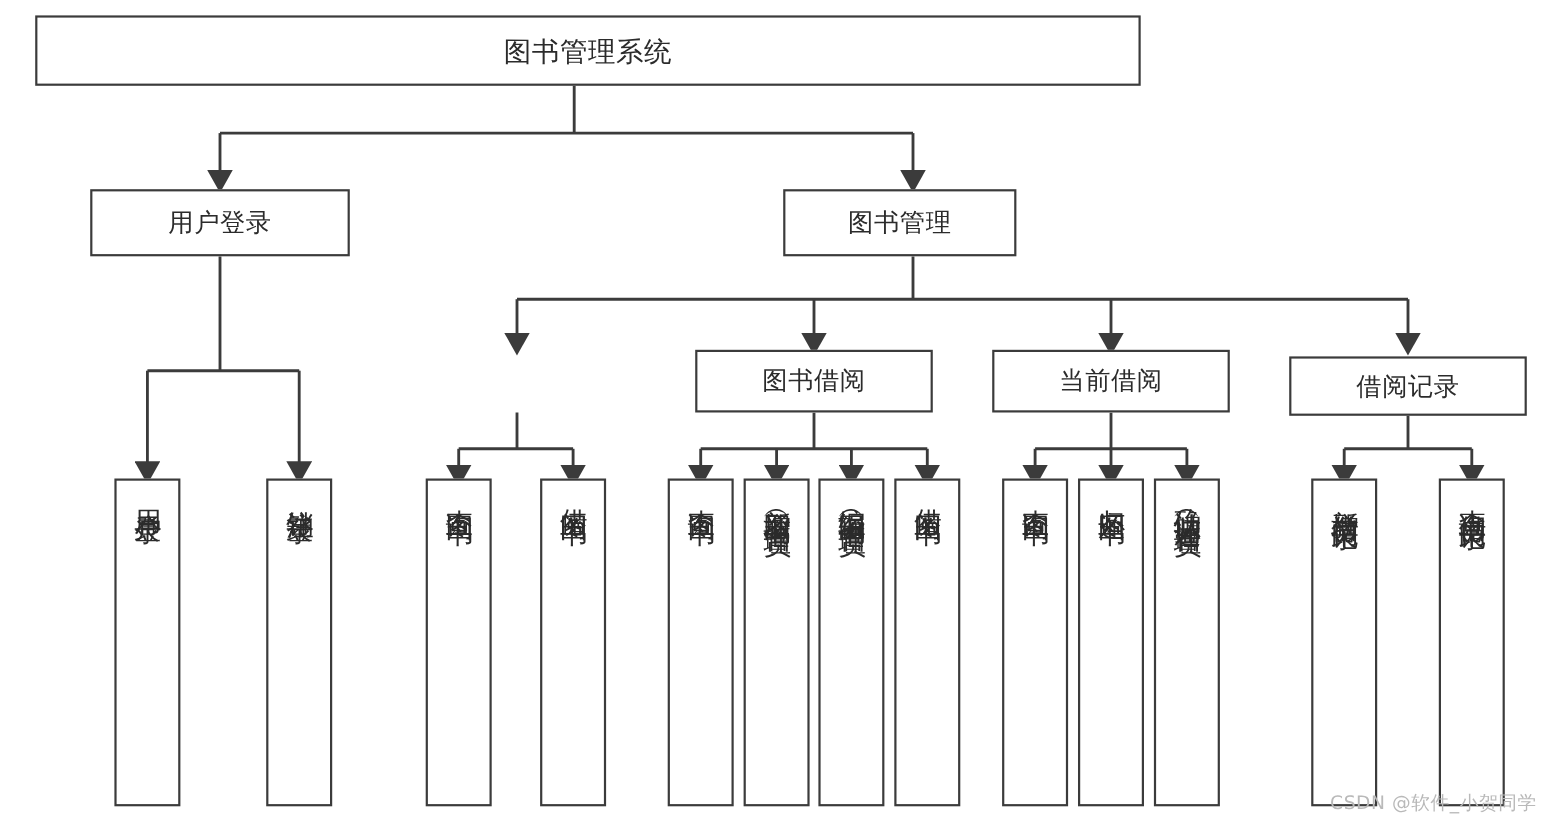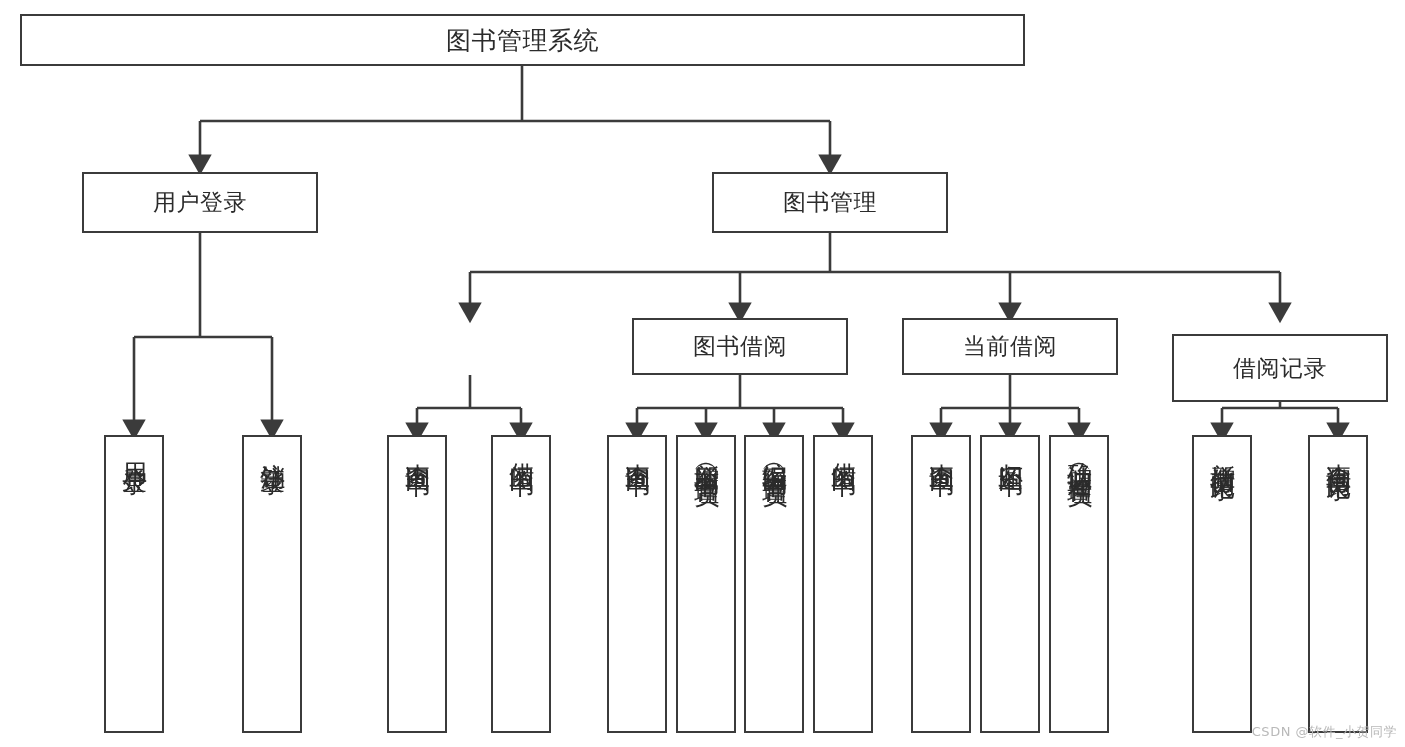--- a/index.html
+++ b/index.html
@@ -58,21 +58,21 @@
     writing-mode: vertical-rl;
     text-orientation: upright;
     line-height: 1.05;
     letter-spacing: 3px;
     white-space: nowrap;
   }
   .watermark {
     position: absolute;
     right: 8px;
     bottom: 6px;
-    font-size: 13px;
+    font-size: 17px;
     color: #b9b9b9;
     letter-spacing: 0.5px;
     white-space: nowrap;
   }
 </style>
 </head>
 <body>
 
 <div id="canvas">
 
@@ -119,38 +119,38 @@
       <path d="M1010,408 L1010,425" marker-end="url(#arrow)"></path>
       <path d="M1079,408 L1079,425" marker-end="url(#arrow)"></path>
 
       <path d="M1280,375 L1280,408"></path>
       <path d="M1222,408 L1338,408"></path>
       <path d="M1222,408 L1222,425" marker-end="url(#arrow)"></path>
       <path d="M1338,408 L1338,425" marker-end="url(#arrow)"></path>
     </g>
   </svg>
 
-  <div class="node root" style="left:20px; top:14px; width:1005px; height:52px;">
+  <div class="node root" style="left:32px; top:14px; width:1005px; height:64px;">
     <span class="label">图书管理系统</span>
   </div>
 
   <div class="node level2" style="left:82px; top:172px; width:236px; height:61px;">
     <span class="label">用户登录</span>
   </div>
-  <div class="node level2" style="left:712px; top:172px; width:236px; height:61px;">
+  <div class="node level2" style="left:712px; top:172px; width:212px; height:61px;">
     <span class="label">图书管理</span>
   </div>
 
   <div class="node level3" style="left:902px; top:318px; width:216px; height:57px;">
     <span class="label">当前借阅</span>
   </div>
   <div class="node level3" style="left:632px; top:318px; width:216px; height:57px;">
     <span class="label">图书借阅</span>
   </div>
-  <div class="node level3" style="left:1172px; top:334px; width:216px; height:68px;">
+  <div class="node level3" style="left:1172px; top:324px; width:216px; height:54px;">
     <span class="label">借阅记录</span>
   </div>
 
   <div class="node leaf" style="left:104px; top:435px; width:60px; height:298px;">
     <span class="label">用户登录</span>
   </div>
   <div class="node leaf" style="left:242px; top:435px; width:60px; height:298px;">
     <span class="label">注销登录</span>
   </div>
 

